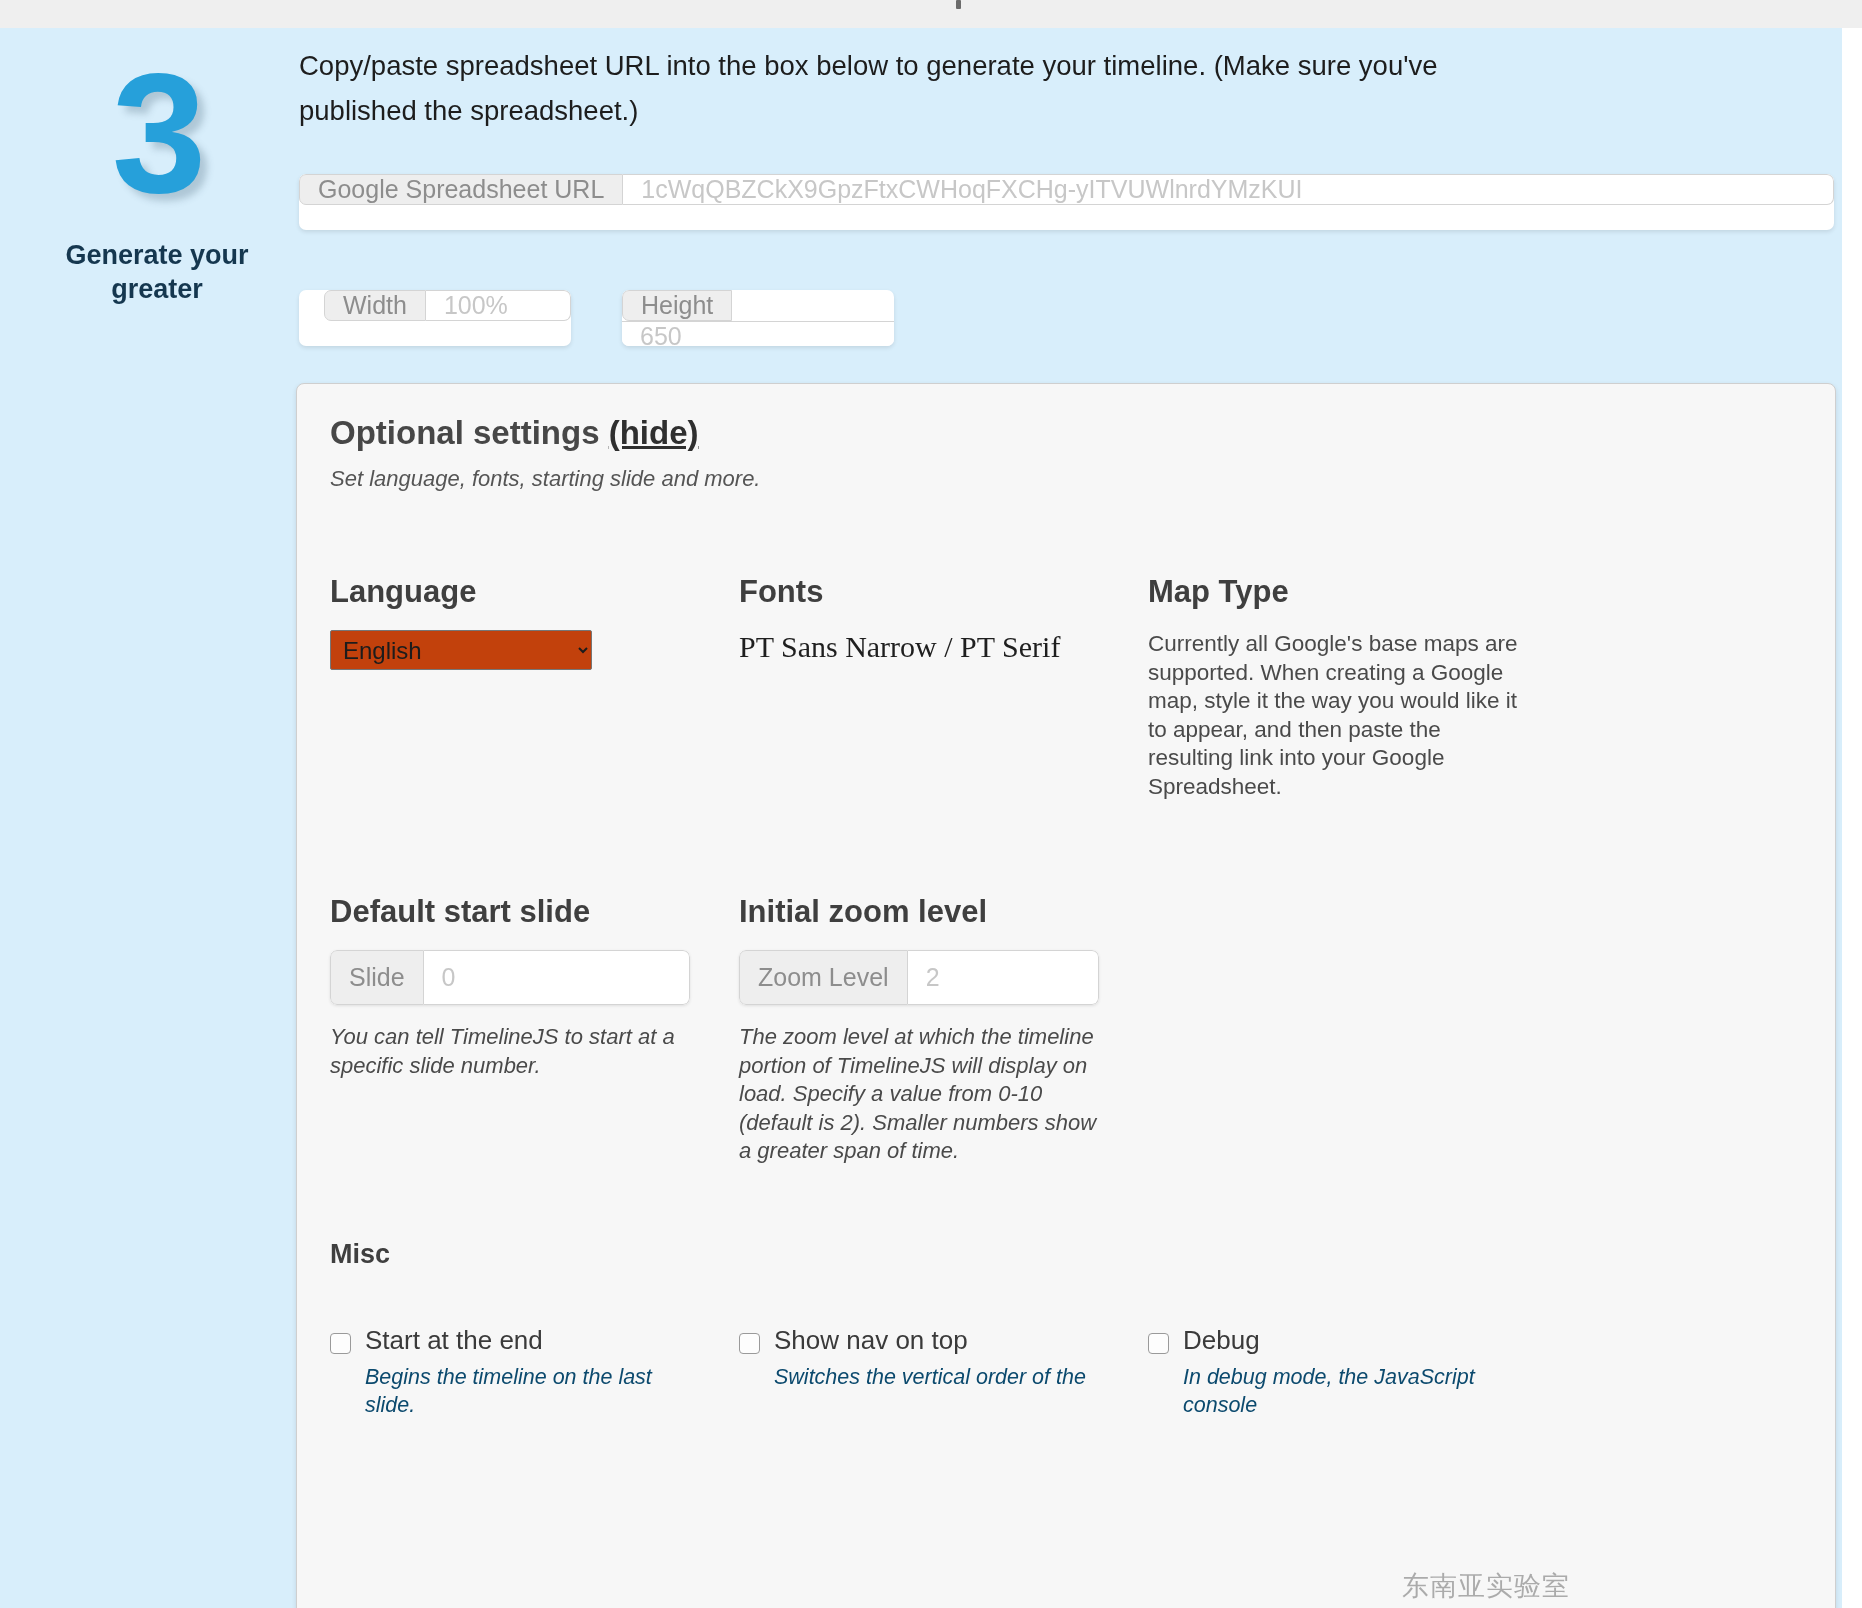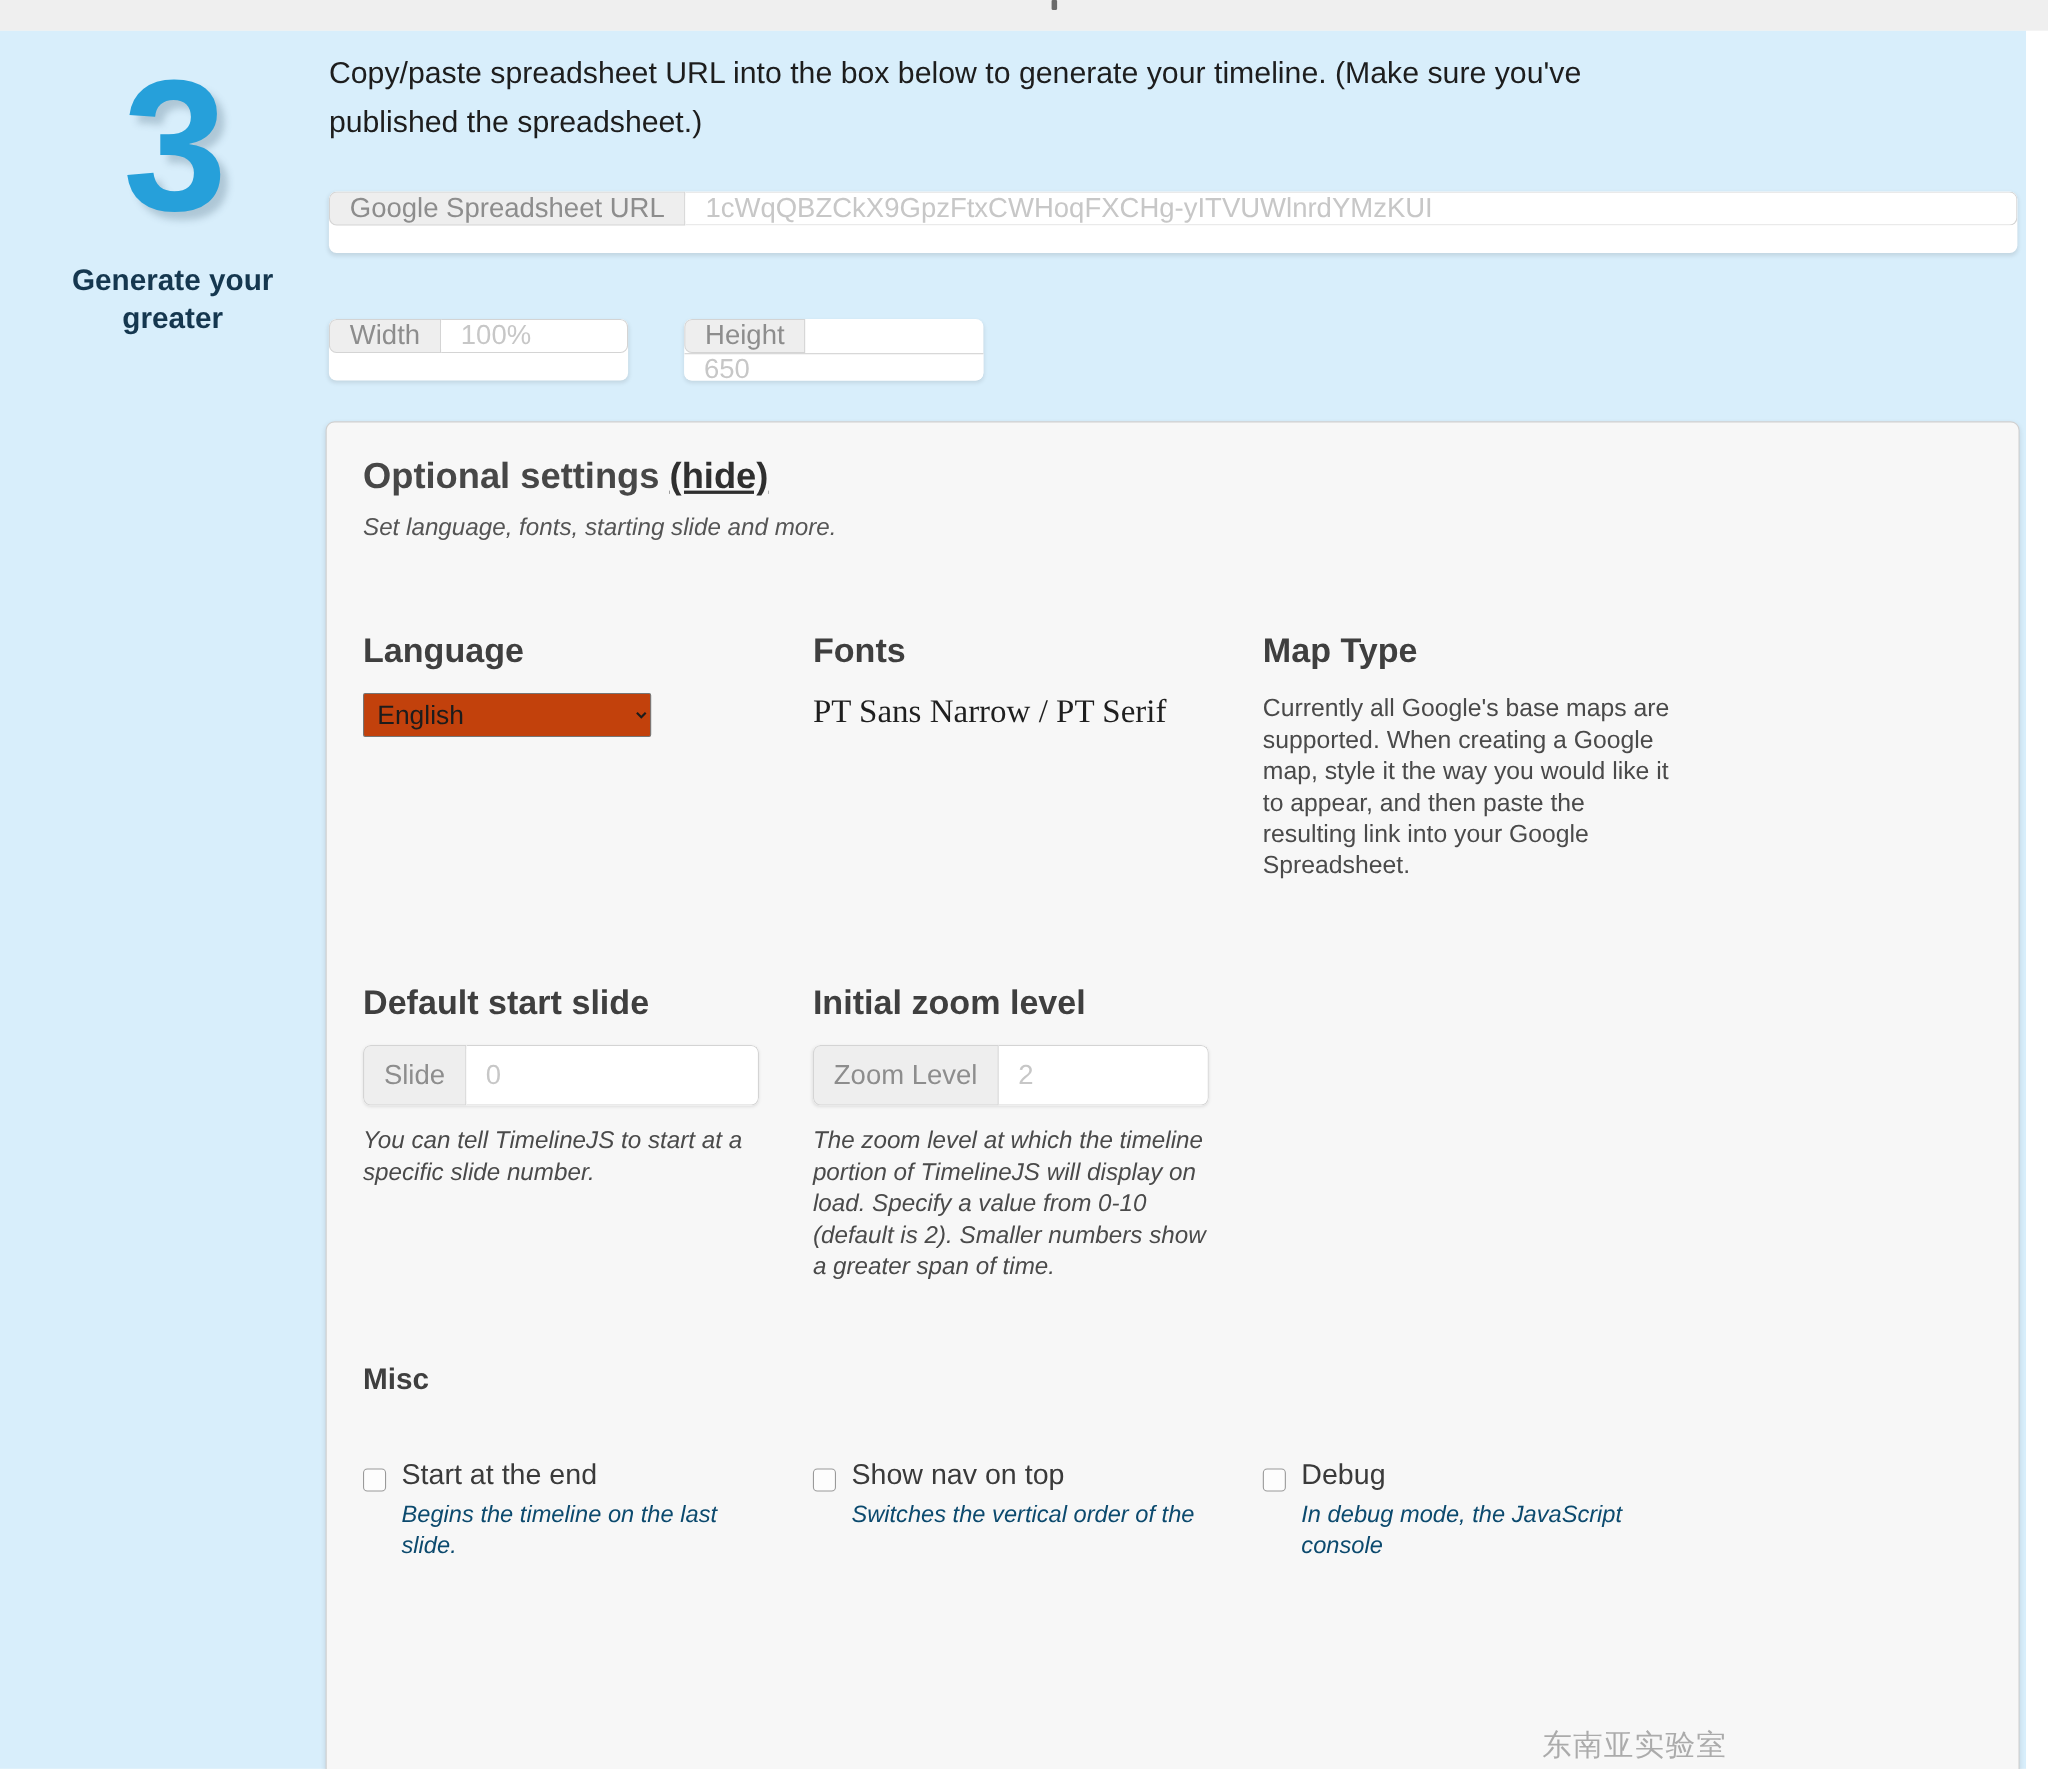--- a/index.html
+++ b/index.html
@@ -117,21 +117,21 @@
     font-family: "Liberation Sans", sans-serif;
     font-size: 25px;
     color: #3a3a3a;
     padding: 0 18px;
     outline: none;
     min-width: 0;
   }
   .ig-field::placeholder { color: #c7c7c7; }
 
   #sheet-url-group { left: 299px; top: 146px; width: 1535px; height: 56px; }
-  #width-group  { left: 299px; top: 262px; width: 272px; height: 56px; }
+  #width-group  { left: 299px; top: 262px; width: 272px; height: 56px; padding-left: 25px; }
   #height-group { left: 622px; top: 262px; width: 272px; height: 56px; flex-direction: column; }
 
   
   .opt-card {
     position: absolute;
     left: 296px;
     top: 355px;
     width: 1540px;
     height: 1253px;
     background: #f7f7f7;
@@ -219,21 +219,21 @@
   
   .misc-h {
     position: absolute;
     left: 33px;
     top: 855px;
     font-size: 27px;
     font-weight: bold;
     color: #3f3f3f;
   }
   .check-item { position: absolute; }
-  .check-row { display: flex; align-items: flex-end; }
+  .check-row { display: flex; align-items: center; }
   .cbox {
     -webkit-appearance: none;
     appearance: none;
     width: 21px;
     height: 21px;
     margin: 6px 14px 0 0;
     border: 1px solid #9a9a9a;
     border-radius: 4px;
     background: #fdfdfd;
     flex: 0 0 auto;

